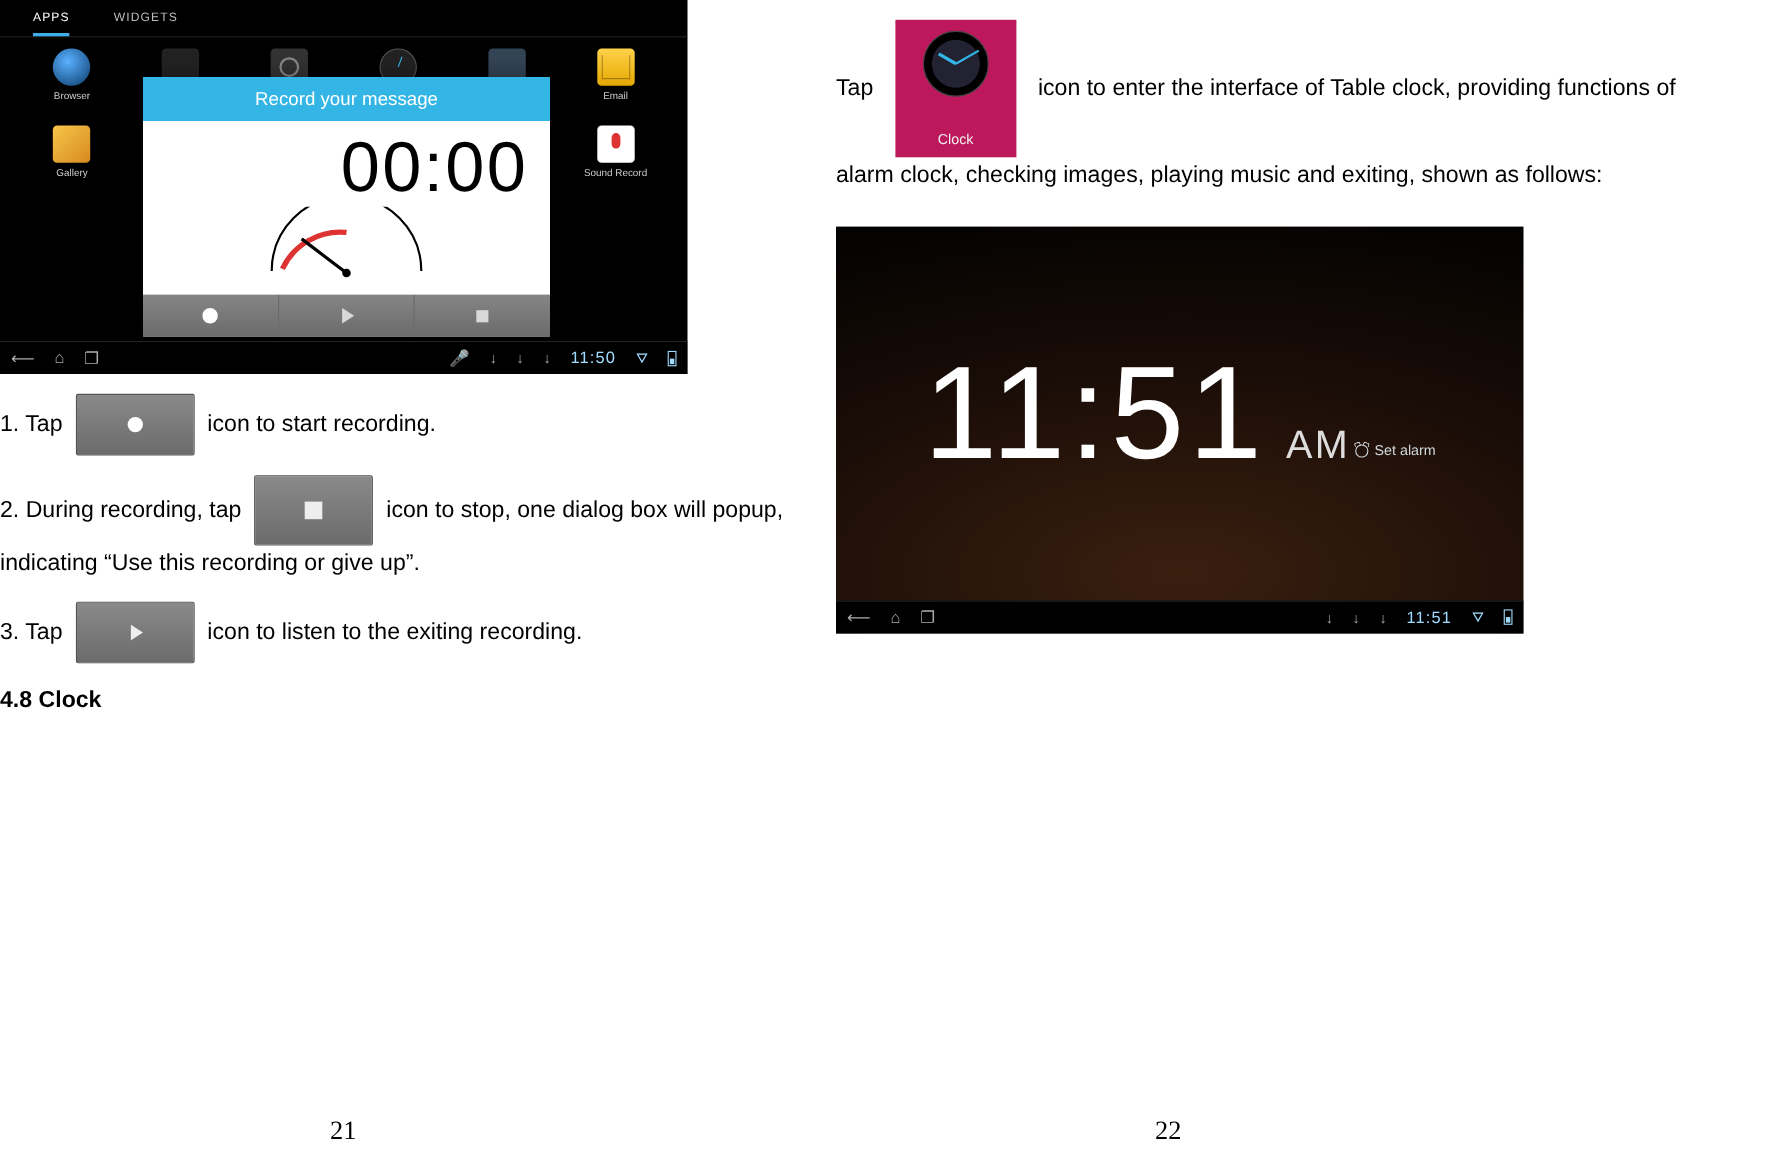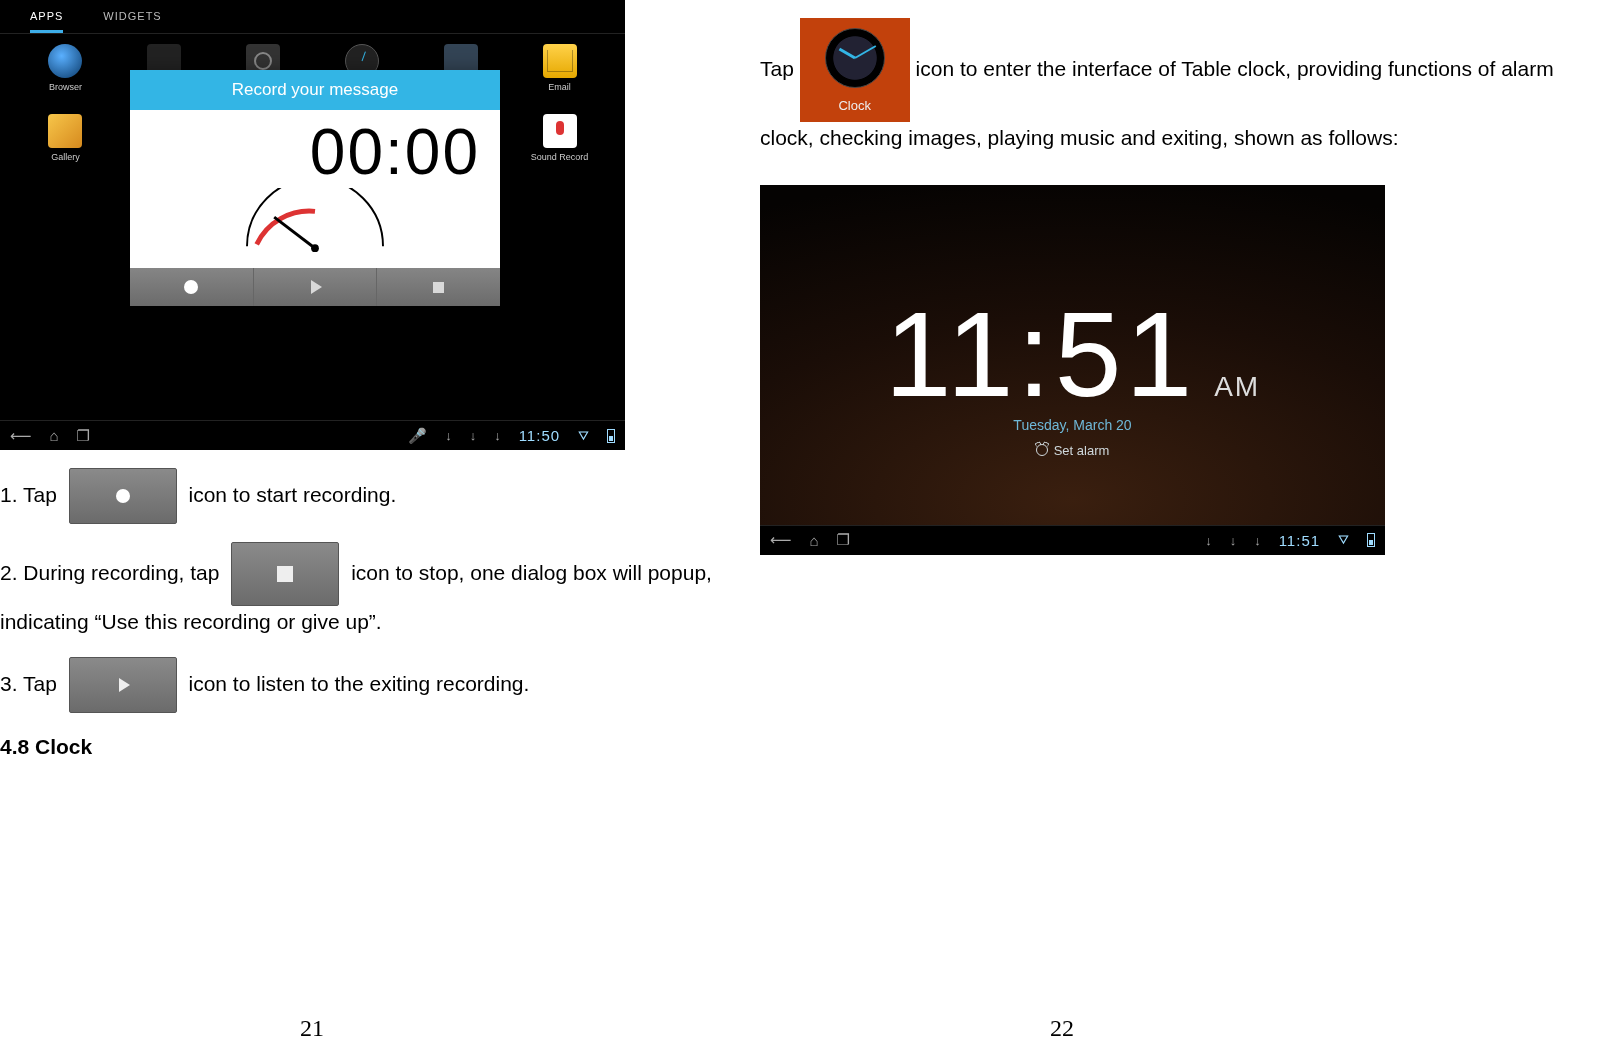--- a/index.html
+++ b/index.html
@@ -16,21 +16,21 @@
     top: 0;
     width: 805px;
     padding: 0 60px 0 0;
   }
   .page-left { left: 0; padding-left: 0; padding-right: 60px; }
   .page-right { left: 760px; padding-left: 0; padding-right: 0; }
 
   
   .shot1 {
     width: 625px;
-    height: 450px;
+    height: 340px;
     background: #000;
     position: relative;
     overflow: hidden;
   }
   .tabs-row {
     display: flex;
     gap: 40px;
     padding: 4px 10px 0 30px;
     color: #ddd;
     font-size: 11px;
@@ -168,25 +168,25 @@
   .btn-lg { width: 108px; height: 56px; margin: 0 6px; }
   .btn-lg2 { width: 108px; height: 64px; margin: 0 6px; }
 
   .prose { font-size: 21px; line-height: 1.55; }
   .prose p { margin: 18px 0; }
   .section-title { font-weight: bold; font-size: 21px; margin-top: 22px; }
 
   
   .clock-app-box {
     display:inline-block;
-    width:110px; height:104px;
-    background:#c2410c;
+    width:110px; height:125px;
+    background:#be185d;
     vertical-align:middle;
     position:relative;
-    margin:0 0;
+    margin:0 14px;
   }
   .clock-app-box .face{
     position:absolute; left:50%; top:10px; transform:translateX(-50%);
     width:60px;height:60px;border-radius:50%;
     background:radial-gradient(circle at 50% 50%, #223 0 52%, #000 54%);
     border:1px solid #444;
   }
   .clock-app-box .hand{position:absolute;left:50%;top:50%;background:#33b5e5;transform-origin:bottom center;}
   .clock-app-box .hand.h{width:3px;height:18px;transform:translate(-50%,-100%) rotate(300deg);}
   .clock-app-box .hand.m{width:2px;height:24px;transform:translate(-50%,-100%) rotate(60deg);}
@@ -210,21 +210,21 @@
   }
   .clock-digits {
     font-size: 120px;
     letter-spacing: 4px;
     font-family: "Segoe UI Light","Helvetica Neue",sans-serif;
     font-weight: 100;
     display: inline-flex;
     align-items: baseline;
     gap: 8px;
   }
-  .clock-ampm { font-size: 28px; margin-left: 10px; color:#ddd; letter-spacing:2px;}
+  .clock-ampm { font-size: 36px; margin-left: 10px; color:#ddd; letter-spacing:2px;}
   .clock-date { font-size: 14px; color:#6fb8d8; margin-top:-6px;}
   .clock-setalarm { font-size: 13px; color:#cfd8dc; margin-top:10px; display:inline-flex; align-items:center; gap:6px;}
   .alarm-ico{width:12px;height:12px;border:1.5px solid #cfd8dc;border-radius:50%;position:relative;}
   .alarm-ico::before,.alarm-ico::after{content:"";position:absolute;top:-3px;width:4px;height:3px;border:1.5px solid #cfd8dc;border-bottom:none;border-radius:2px 2px 0 0;}
   .alarm-ico::before{left:-2px;transform:rotate(-20deg);} .alarm-ico::after{right:-2px;transform:rotate(20deg);}
 
   .pagenum {
     position: absolute;
     bottom: 18px;
     font-size: 24px;
@@ -365,21 +365,20 @@
       <span>icon to enter the interface of Table clock, providing functions of alarm clock, checking images, playing music and exiting, shown as follows:</span>
     </p>
   </div>
 
   <div class="shot2">
     <div class="clock-big">
       <div class="clock-digits">
         <span>11:51</span>
         <span class="clock-ampm">AM</span>
       </div>
-      <div class="clock-date">Tuesday, March 20</div>
       <div class="clock-setalarm">
         <span class="alarm-ico"></span>
         <span>Set alarm</span>
       </div>
     </div>
     <div class="navbar">
       <span class="nav-ico">⟵</span>
       <span class="nav-ico">⌂</span>
       <span class="nav-ico">❐</span>
       <span class="nav-spacer"></span>

